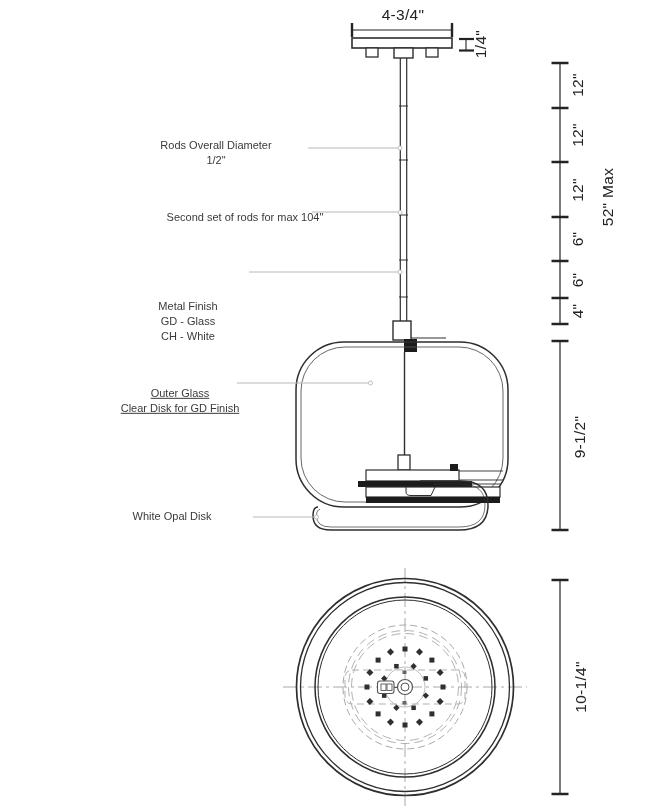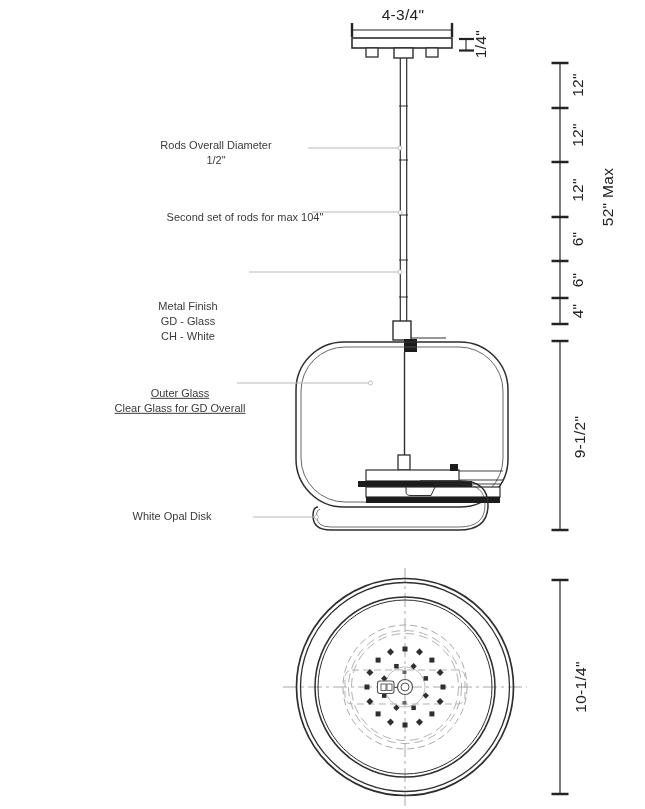--- a/index.html
+++ b/index.html
@@ -207,20 +207,20 @@
   </div>
 
   <div class="callout" style="left:188px;top:278px;margin-top:44px;">
     <div>Metal Finish</div>
     <div>GD - Glass</div>
     <div>CH - White</div>
   </div>
 
   <div class="callout" style="left:180px;top:401px;text-decoration:underline;">
     <div>Outer Glass</div>
-    <div>Clear Glass for GD Overall</div>
+    <div>Clear Disk for GD Finish</div>
   </div>
 
   <div class="callout" style="left:172px;top:517px;">
     <div>White Opal Disk</div>
   </div>
 
 </div>
 
 </body></html>

